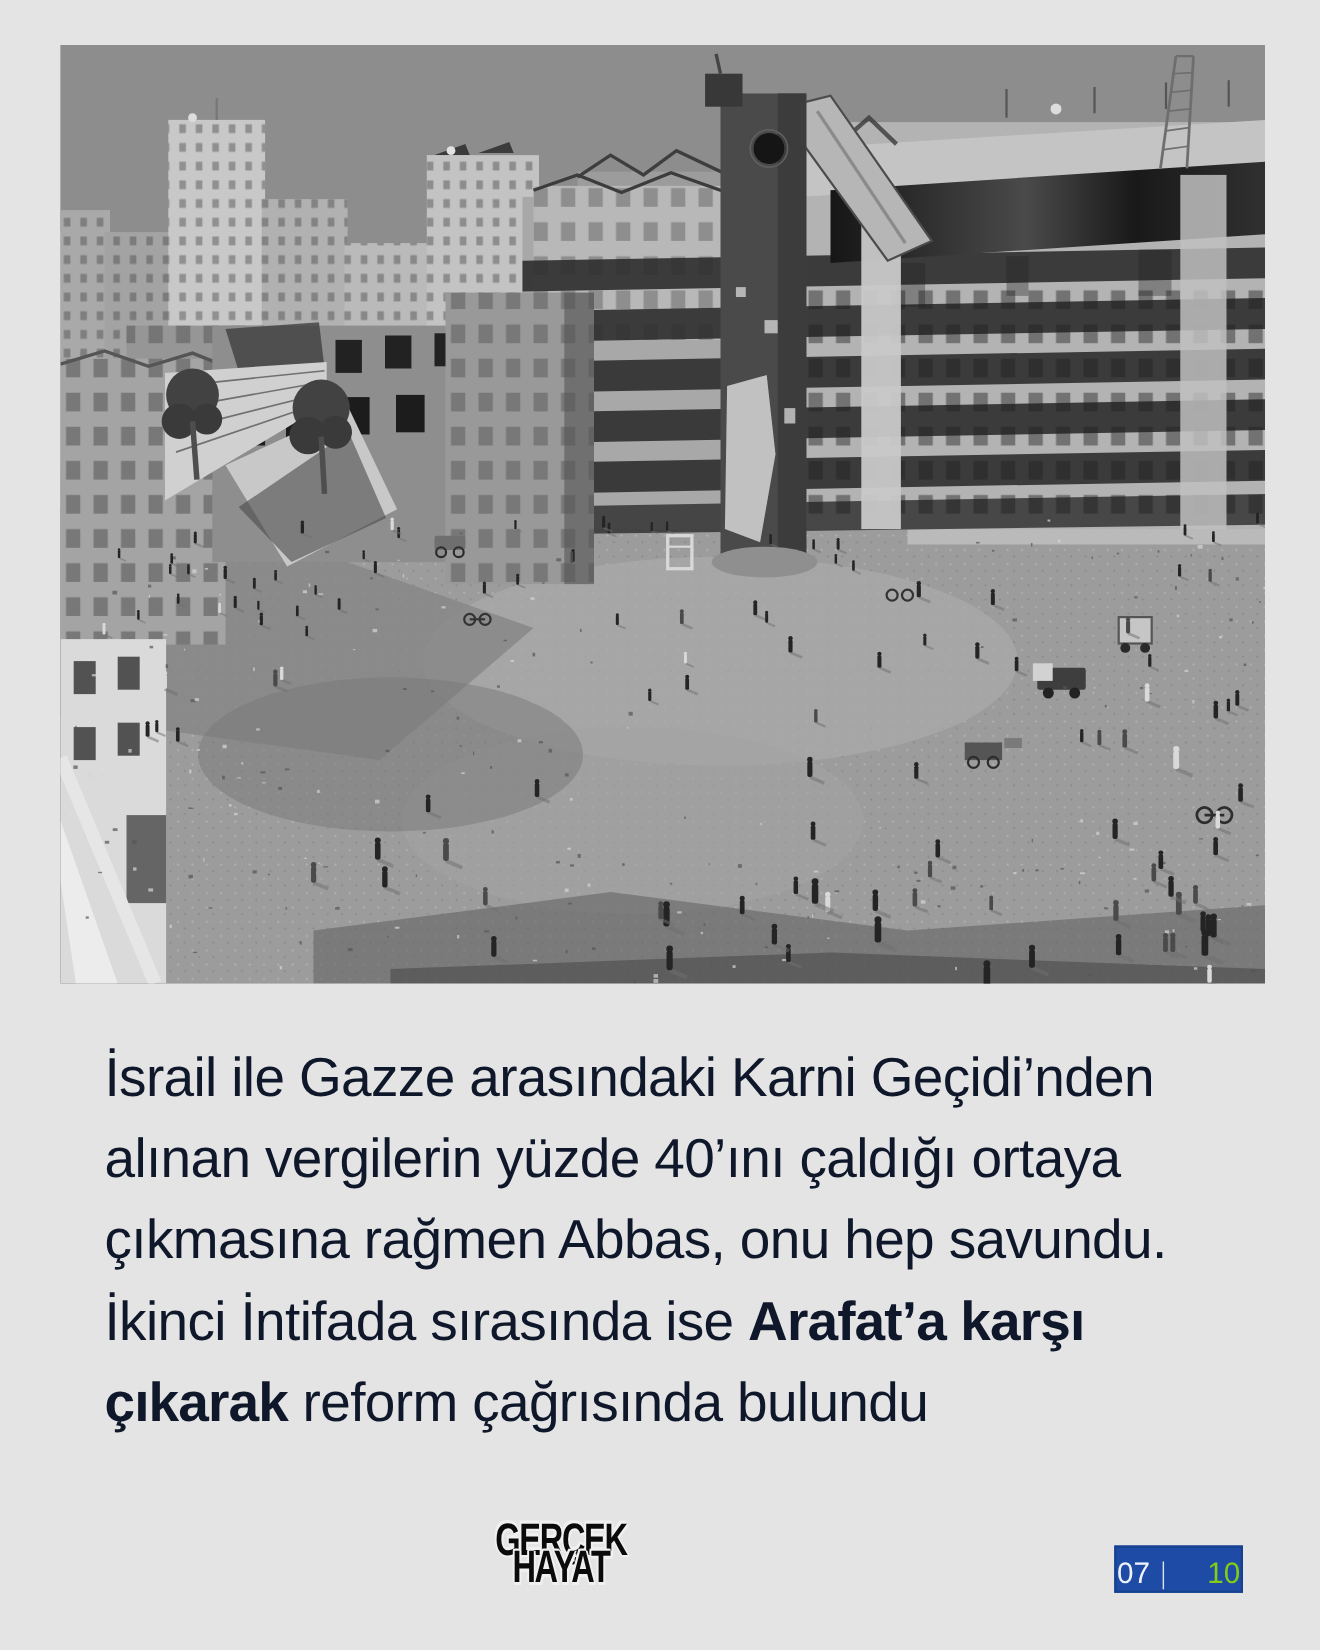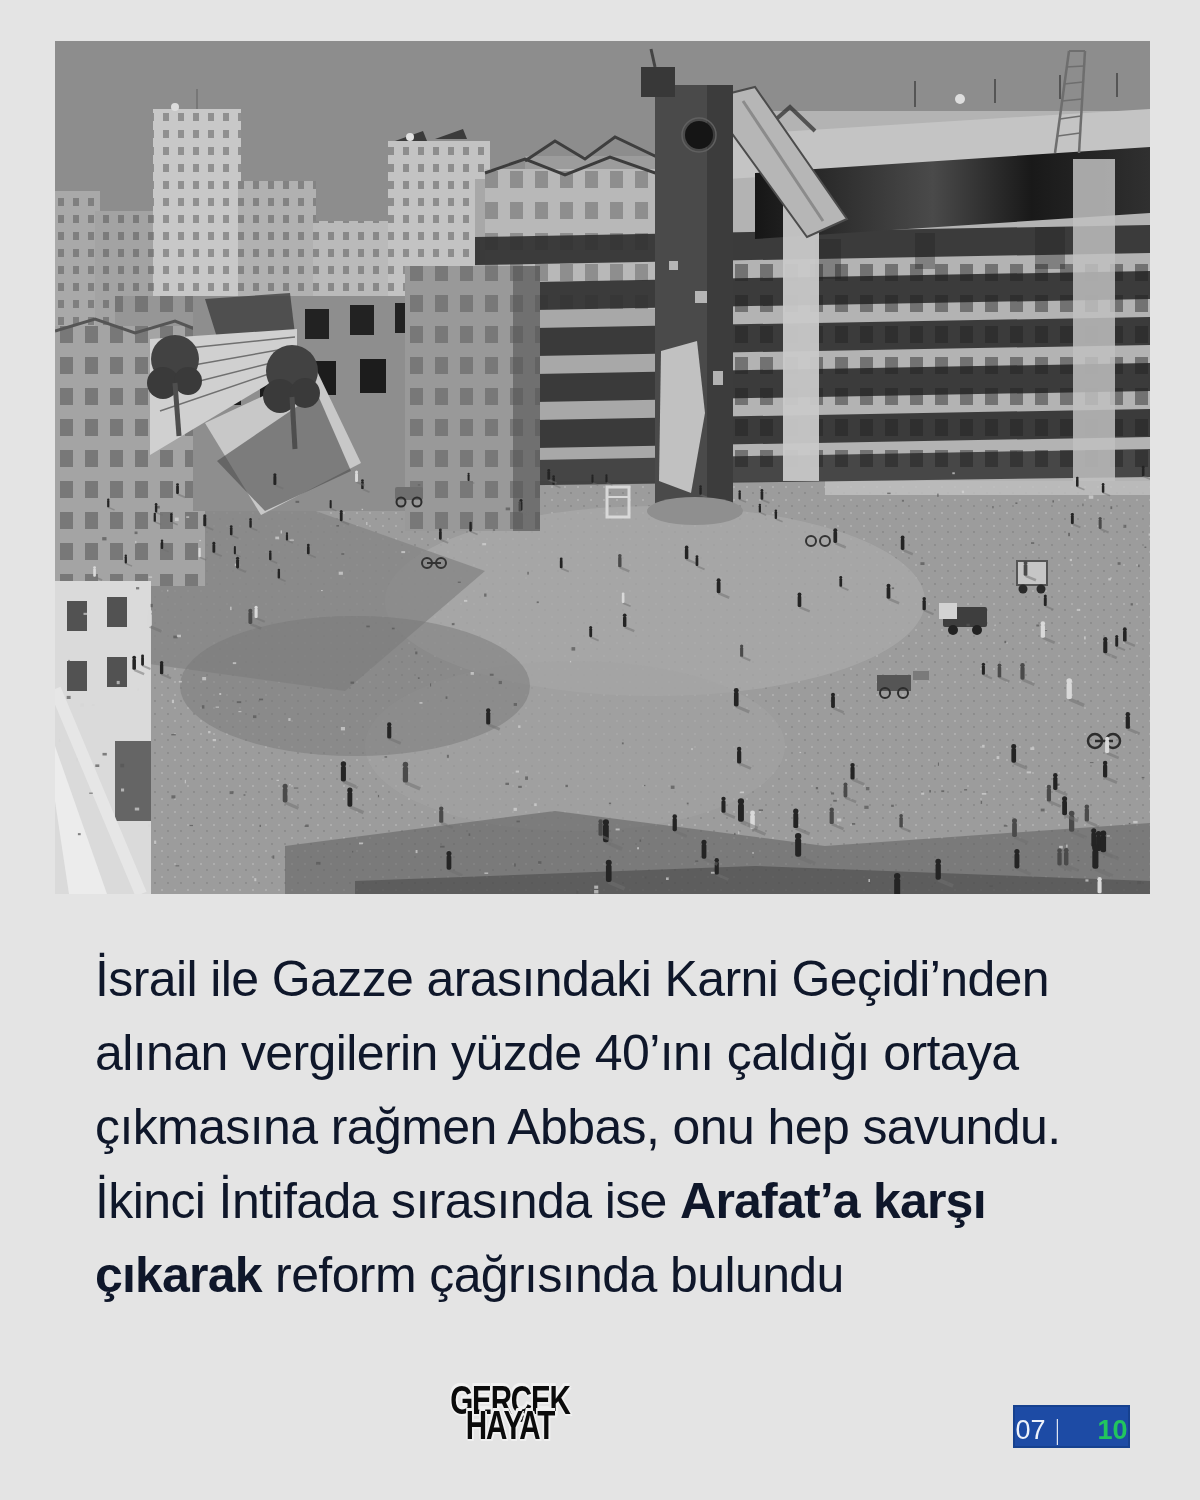--- a/index.html
+++ b/index.html
@@ -10,21 +10,21 @@
   .caption{position:absolute;left:95px;top:942px;width:1022px;margin:0;font-size:50px;line-height:74px;color:#0f172a;letter-spacing:-0.6px;}
   .caption strong{font-weight:bold;letter-spacing:-0.8px;}
   .logo{position:absolute;left:0;top:1386px;width:1020px;text-align:center;color:#0b0b0b;font-weight:bold;}
   .logo span{display:block;font-size:37px;line-height:27px;letter-spacing:-1.5px;transform:scale(.8,1.12);
     text-shadow:-2px 0 0 #f0f0f0,2px 0 0 #f0f0f0,0 -2px 0 #f0f0f0,0 2px 0 #f0f0f0,-2px -2px 0 #f0f0f0,2px 2px 0 #f0f0f0;}
   .logo .l2{margin-top:-2px;}
   .pager{position:absolute;left:1013px;top:1405px;width:117px;height:43px;background:#1d4ba5;border:2px solid #16418f;
     box-sizing:border-box;display:flex;align-items:flex-end;justify-content:center;gap:9px;color:#fff;font-size:27px;}
   .pager .cur{font-weight:400;color:#eef2fa;}
   .pager .sep{font-weight:400;opacity:.85;transform:scaleX(.55);}
-  .pager .tot{font-weight:bold;color:#22c55e;margin-left:27px;}
+  .pager .tot{font-weight:normal;color:#84cc16;margin-left:27px;}
 </style>
 </head>
 <body>
 
 <div class="card">
 
   <figure class="photo">
     <svg viewBox="0 0 1095 853" preserveAspectRatio="none">
       <defs>
         <pattern id="win" width="15" height="17" patternUnits="userSpaceOnUse">

